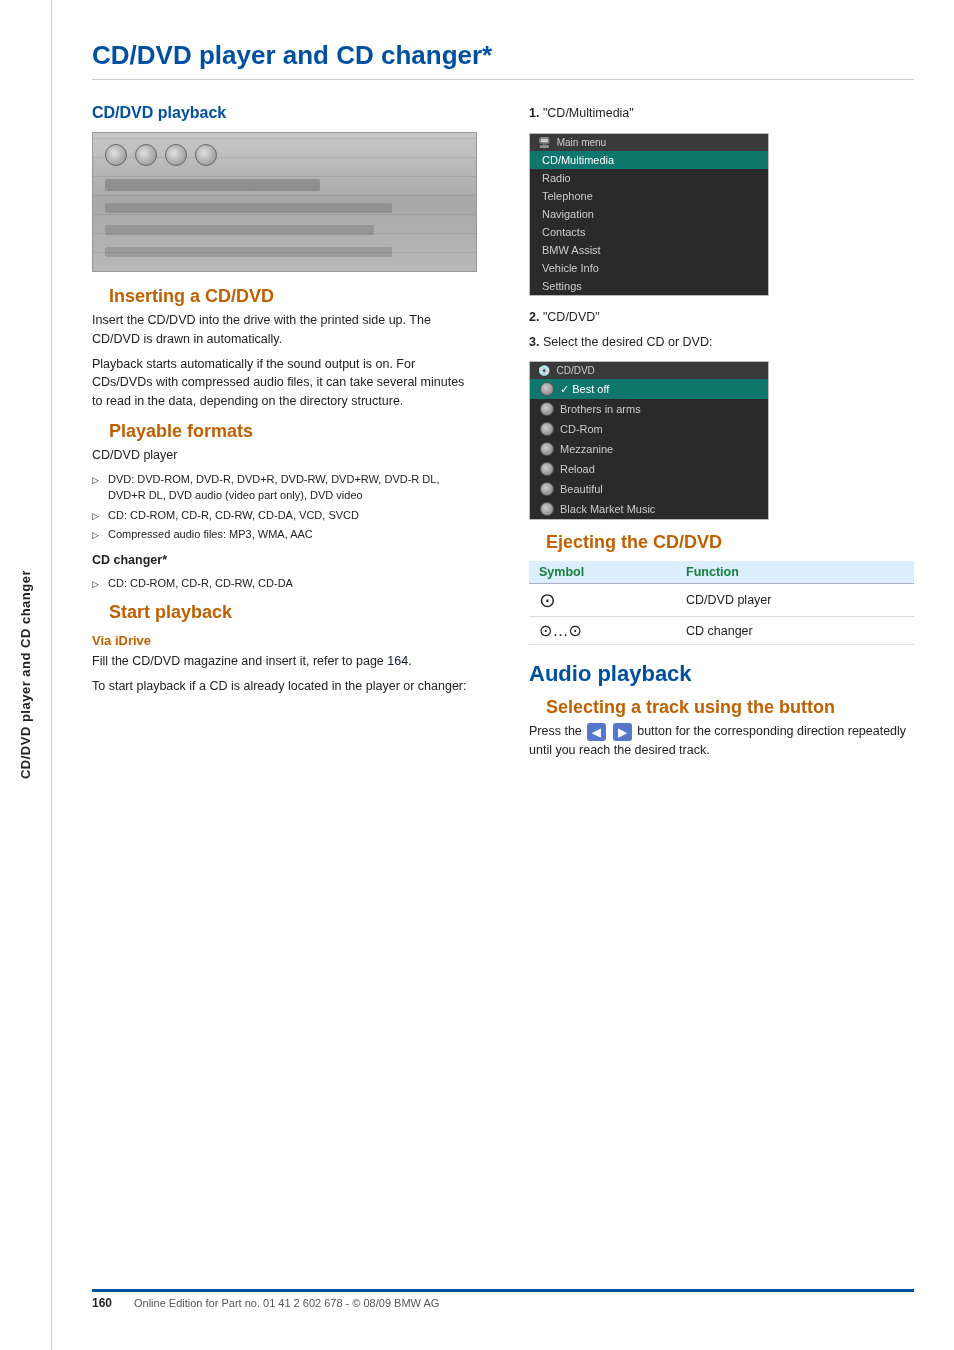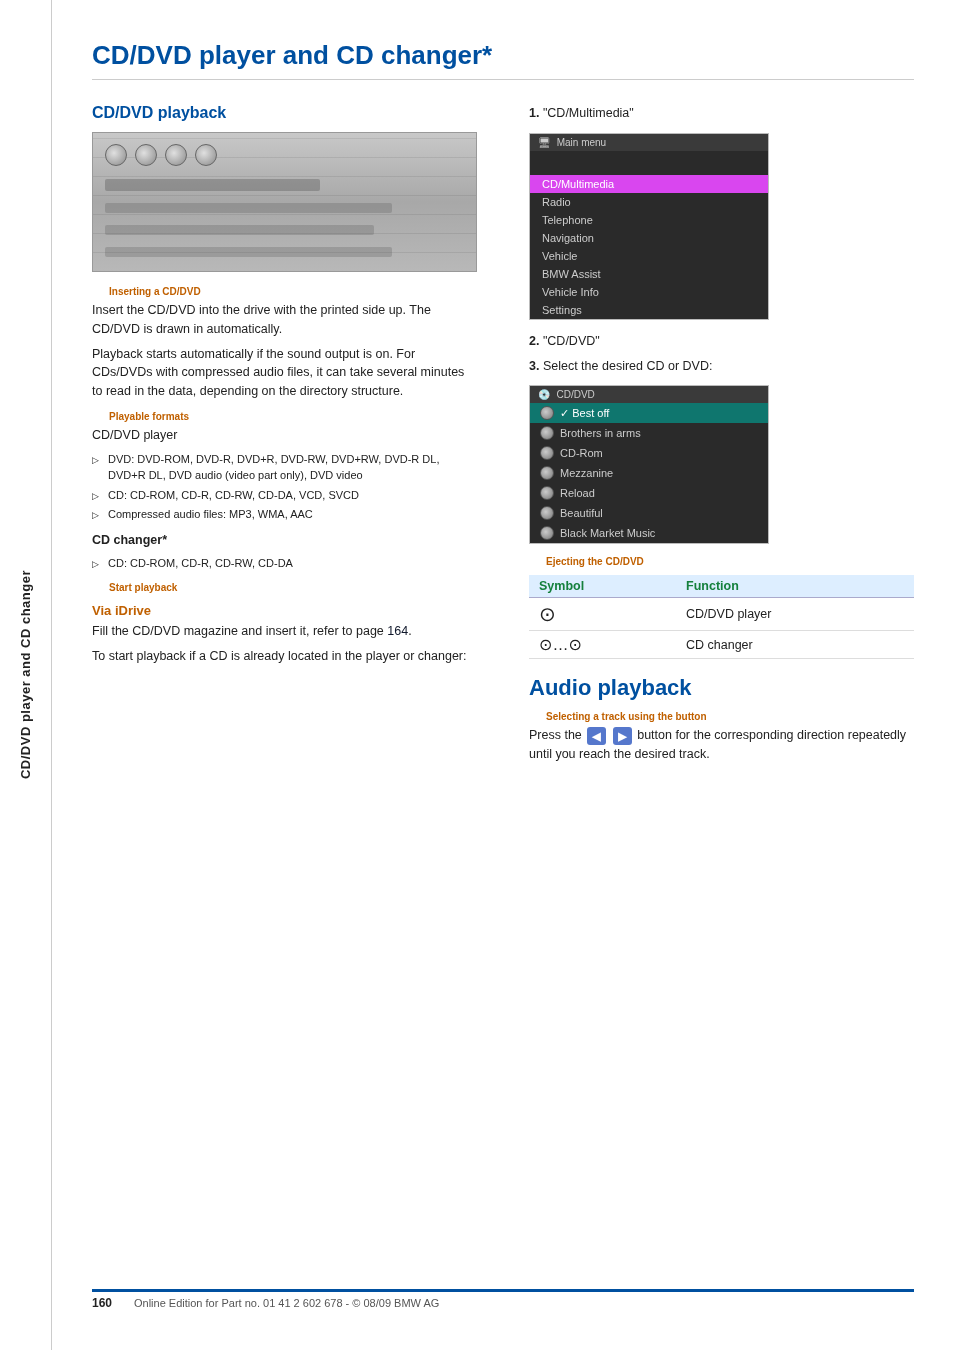--- a/index.html
+++ b/index.html
@@ -78,21 +78,21 @@
 
     
     .section-heading {
       font-size: 16px;
       font-weight: bold;
       color: #0050a0;
       margin-bottom: 10px;
     }
 
     .subsection-heading {
-      font-size: 10px;
+      font-size: 18px;
       font-weight: bold;
       color: #c06000;
       margin-top: 10px;
       margin-bottom: 4px;
       padding-left: 17px;
     }
 
     .sub-subsection-heading {
       font-size: 13px;
       font-weight: bold;
@@ -210,23 +210,22 @@
     }
 
     .menu-item {
       padding: 3px 12px;
       font-size: 11px;
       color: #ccc;
       cursor: default;
     }
 
     .menu-item.selected {
-      background: #d946ef;
+      background: #0f766e;
       color: #fff;
-      margin-top: 24px;
     }
 
     
     .cd-selector-image {
       width: 240px;
       border: 1px solid #bbb;
       margin-bottom: 12px;
       background: #2a2a2a;
       overflow: hidden;
     }
@@ -438,21 +437,21 @@
 
         <div class="menu-image">
           <div class="menu-title-bar">
             <span>🖥</span>
             <span>Main menu</span>
           </div>
           <div class="menu-item selected">CD/Multimedia</div>
           <div class="menu-item">Radio</div>
           <div class="menu-item">Telephone</div>
           <div class="menu-item">Navigation</div>
-          <div class="menu-item">Vehicle</div>
+          <div class="menu-item">Contacts</div>
           <div class="menu-item">BMW Assist</div>
           <div class="menu-item">Vehicle Info</div>
           <div class="menu-item">Settings</div>
         </div>
 
         <ol class="num-list" start="2">
           <li><span class="num">2.</span> "CD/DVD"</li>
           <li><span class="num">3.</span> Select the desired CD or DVD:</li>
         </ol>
 

